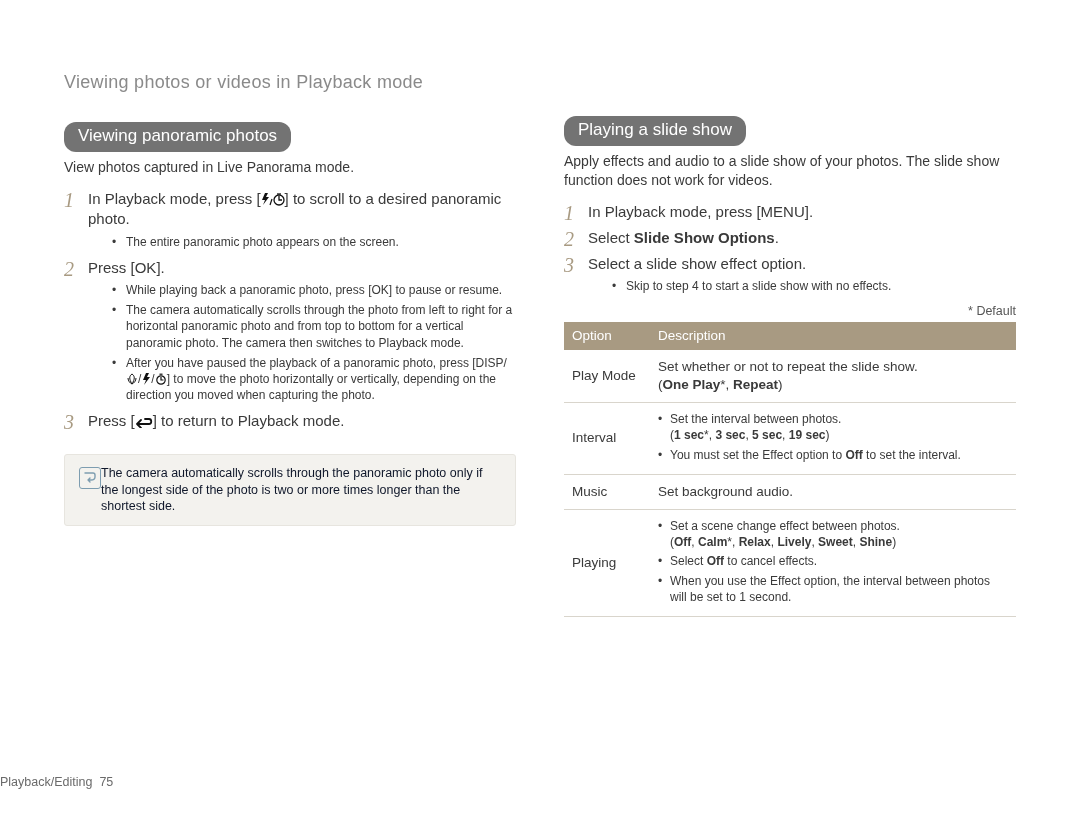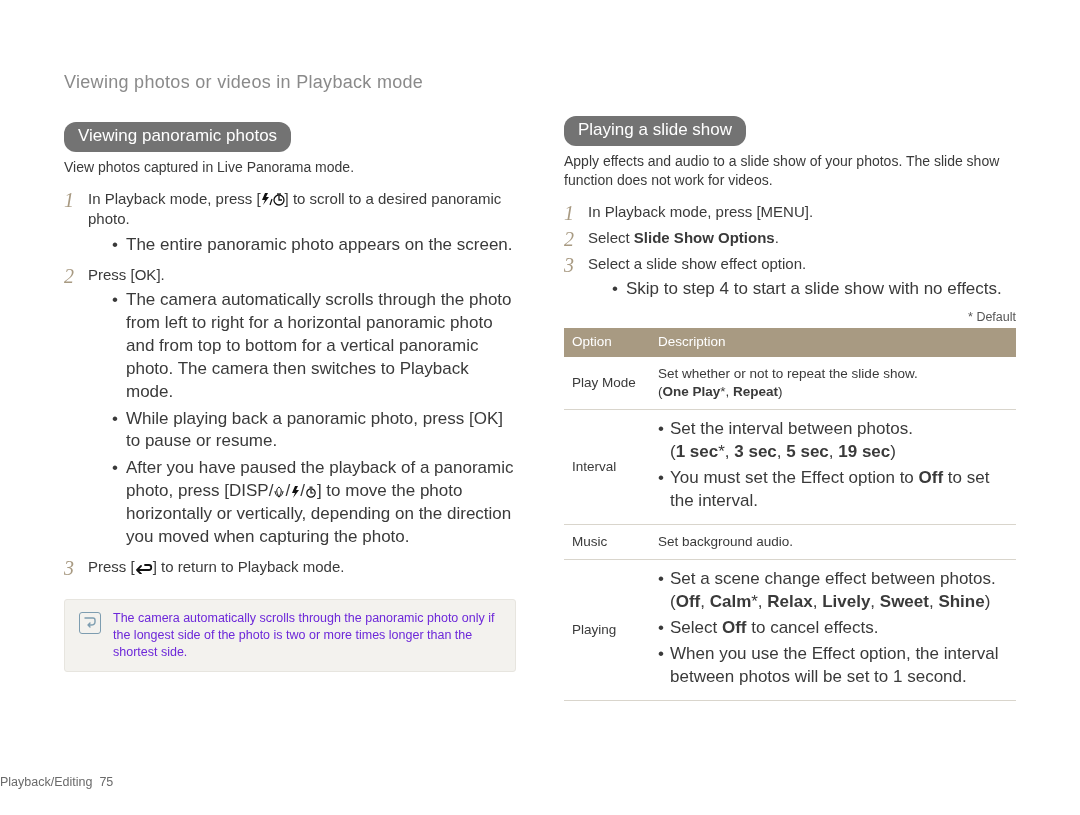--- a/index.html
+++ b/index.html
@@ -64,42 +64,41 @@
   }
   ul.sub {
     list-style: none;
     padding-left: 24px;
     margin: 4px 0 8px 0;
   }
   ul.sub > li {
     position: relative;
     padding-left: 14px;
     margin-bottom: 4px;
-    font-size: 17px;
+    font-size: 12px;
   }
   ul.sub > li::before {
     content: "•";
     position: absolute;
     left: 0;
     top: 0;
   }
   .btn-label {
     font-weight: 400;
   }
   .note {
     display: flex;
     align-items: flex-start;
-    gap: 12px;
     background: #f3f2ee;
     border: 1px solid #e7e5df;
     border-radius: 3px;
     padding: 10px 14px;
     margin-top: 22px;
     font-size: 12.5px;
-    color: #6d28d9;
+    color: #0f172a;
   }
   .note-icon {
     width: 22px;
     height: 22px;
     border: 1.5px solid #7d9db0;
     border-radius: 3px;
     display: flex;
     align-items: center;
     justify-content: center;
     flex-shrink: 0;
@@ -173,24 +172,24 @@
         <ul class="sub">
           <li>The entire panoramic photo appears on the screen.</li>
         </ul>
       </li>
 
       <li>
         <span class="step-text">
           <span>Press [</span><span class="btn-label">OK</span><span>].</span>
         </span>
         <ul class="sub">
-          <li>The camera automatically scrolls through the photo from left to right for a horizontal panoramic photo and from top to bottom for a vertical panoramic photo. The camera then switches to Playback mode.</li>
           <li>
             <span>While playing back a panoramic photo, press [</span><span class="btn-label">OK</span><span>] to pause or resume.</span>
           </li>
+          <li>The camera automatically scrolls through the photo from left to right for a horizontal panoramic photo and from top to bottom for a vertical panoramic photo. The camera then switches to Playback mode.</li>
           <li>
             <span>After you have paused the playback of a panoramic photo, press [</span><span class="btn-label">DISP</span><span>/</span><span class="icon-inline">
                 <svg width="12" height="12" viewBox="0 0 12 12">
                   <path d="M6 1 C3 3 3 6 6 11 C9 6 9 3 6 1 Z M2 5 C2 8 4 10 6 11 M10 5 C10 8 8 10 6 11" stroke="#111" stroke-width="1" fill="none"></path>
                 </svg>
               </span><span>/</span><span class="icon-inline">
                 <svg width="10" height="12" viewBox="0 0 10 12">
                   <path d="M5 0 L2 7 L5 7 L3 12 L9 4 L6 4 L8 0 Z" fill="#111"></path>
                 </svg>
               </span><span>/</span><span class="icon-inline">

